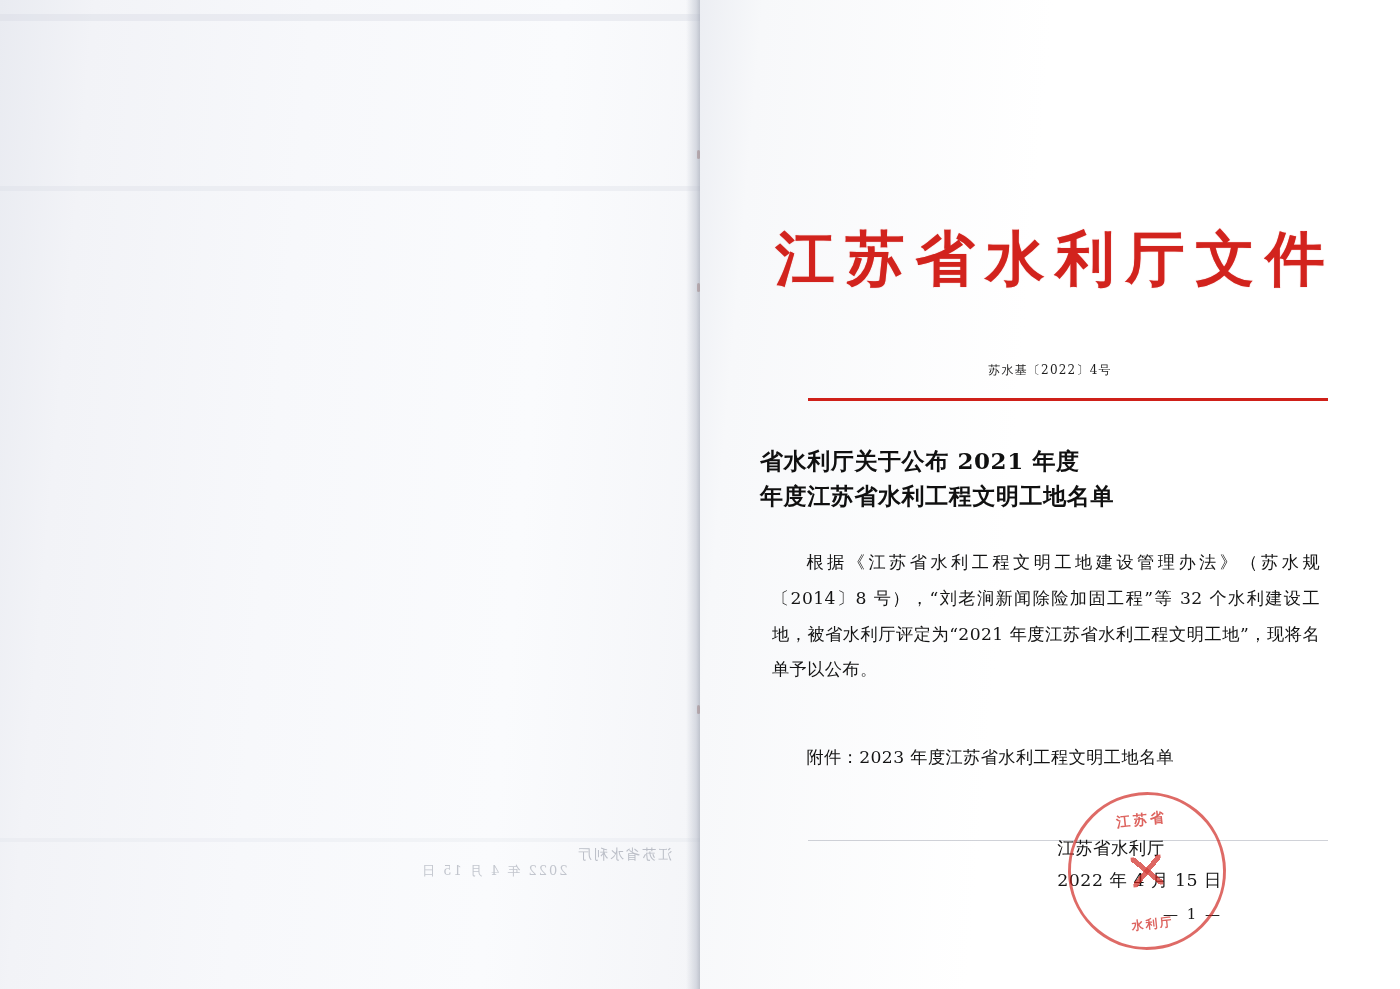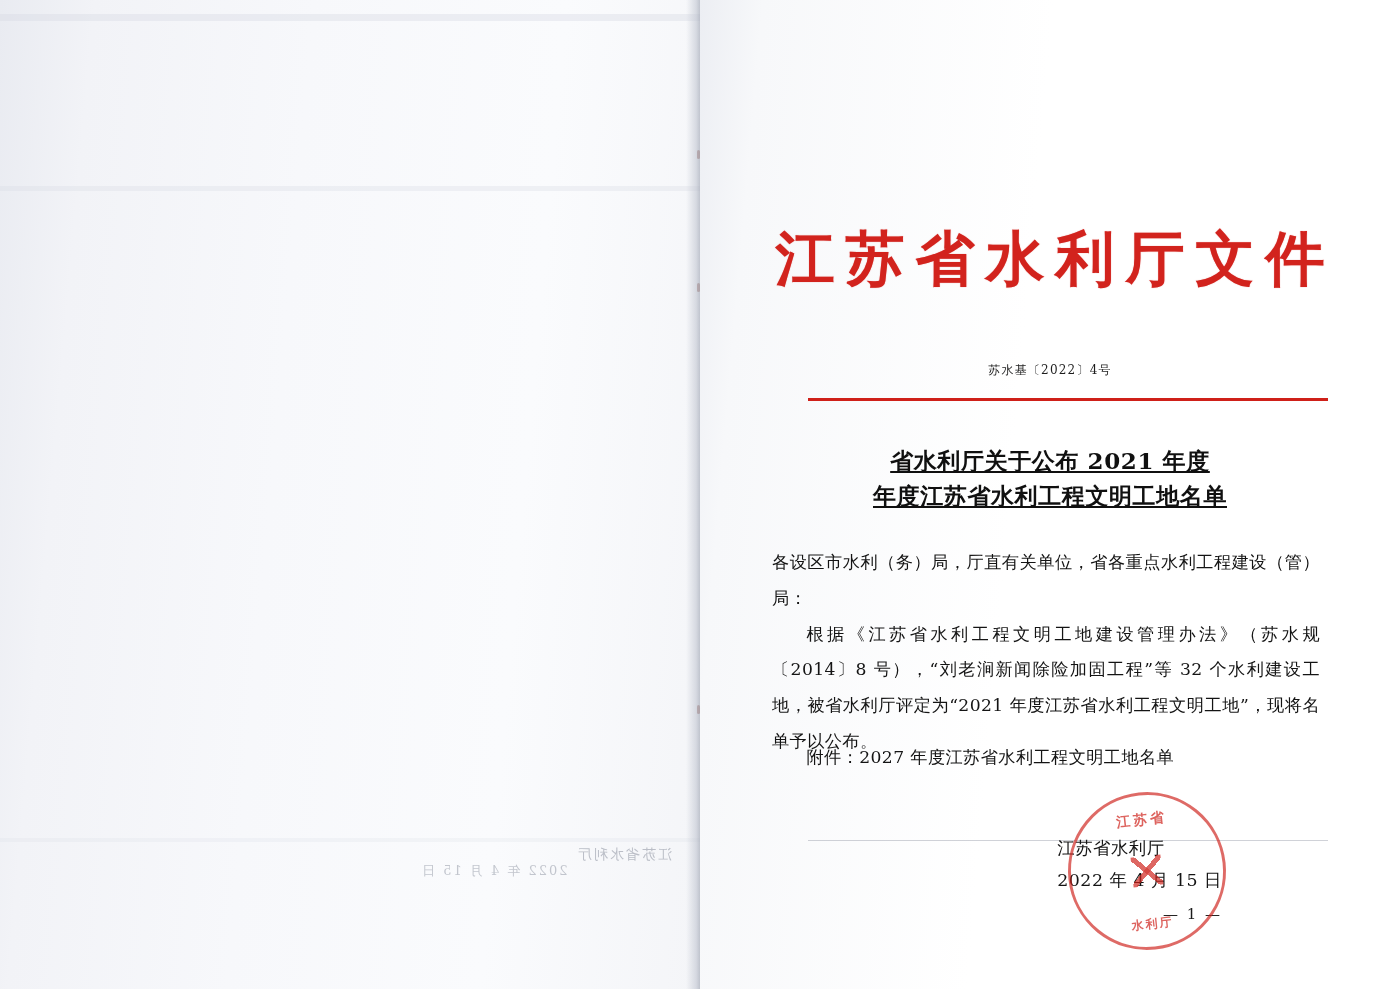--- a/index.html
+++ b/index.html
@@ -113,27 +113,26 @@
     position: absolute;
     left: 108px; top: 398px;
     width: 520px; height: 2.6px;
     background: #cf2019;
   }
 
   #title {
     position: absolute;
     left: 60px; top: 444px;
     width: 580px;
-    text-align: center;
+    text-align: left;
     font-size: 23px;
     font-weight: bold;
     line-height: 1.52;
     color: #101010;
     letter-spacing: 0.6px;
-    text-decoration: underline;
   }
 
   #body {
     position: absolute;
     left: 72px; top: 545px;
     width: 548px;
     font-size: 17.2px;
     line-height: 2.08;
     color: #141414;
     letter-spacing: 0.4px;
@@ -263,25 +262,24 @@
     <div id="doc-number">苏水基〔2022〕4号</div>
 
     <div id="red-rule"></div>
 
     <div id="title">
       <div>省水利厅关于公布 2021 年度</div>
       <div>年度江苏省水利工程文明工地名单</div>
     </div>
 
     <div id="body">
-      <p>各设区市水利（务）局，厅直有关单位，省各重点水利工程建设（管）局：</p>
       <p class="indent2">根据《江苏省水利工程文明工地建设管理办法》（苏水规〔2014〕8 号），“刘老涧新闻除险加固工程”等 32 个水利建设工地，被省水利厅评定为“2021 年度江苏省水利工程文明工地”，现将名单予以公布。</p>
     </div>
 
-    <div id="attachment">附件：2027 年度江苏省水利工程文明工地名单</div>
+    <div id="attachment">附件：2023 年度江苏省水利工程文明工地名单</div>
 
     <div id="foot-rule"></div>
 
     <div id="seal">
       <div id="seal-text-top">江苏省</div>
       <div id="seal-text-bottom">水利厅</div>
     </div>
 
     <div id="signature">
       <div>江苏省水利厅</div>

